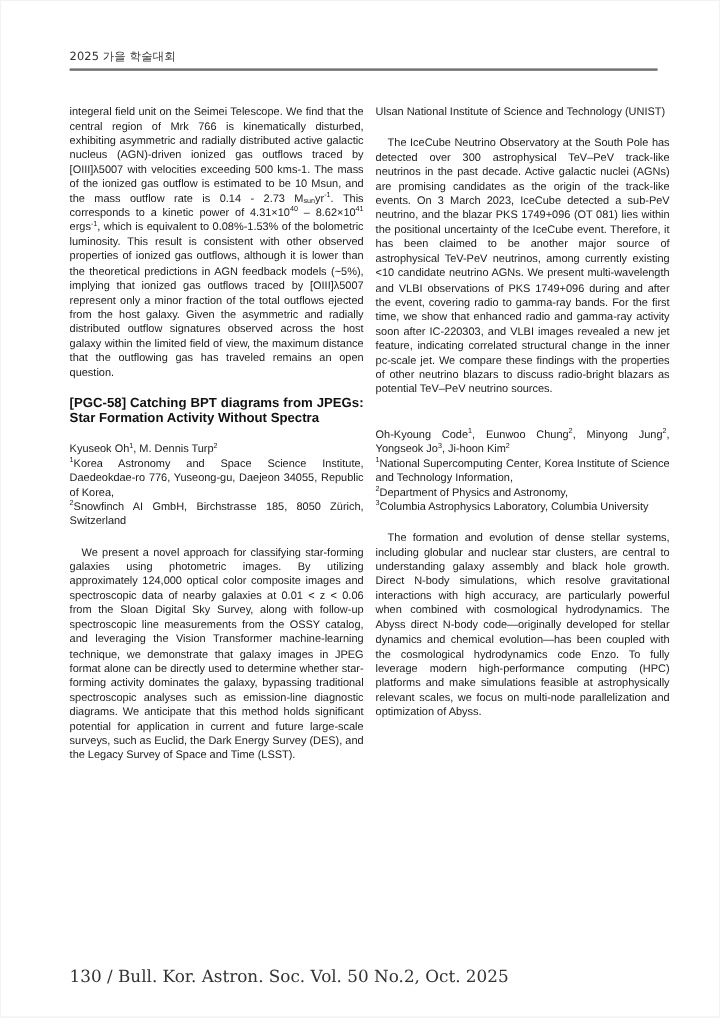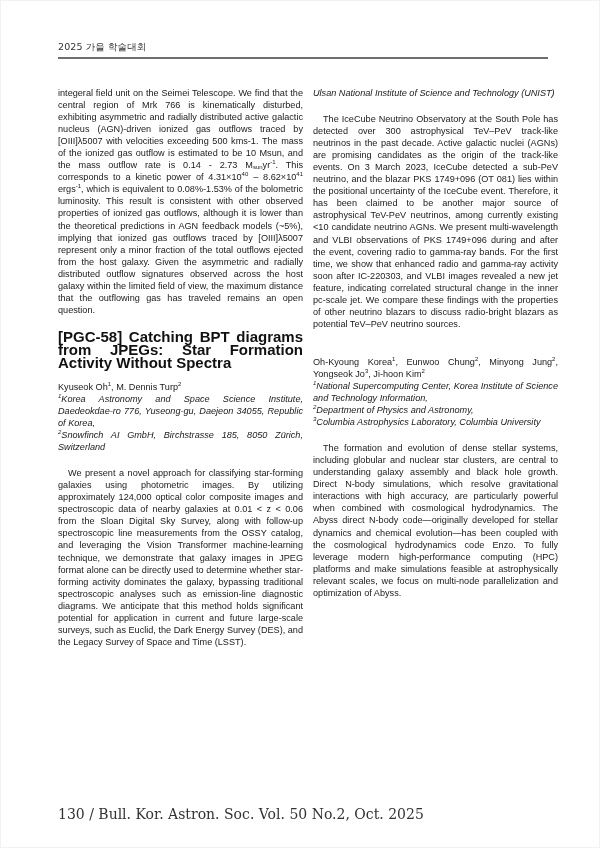--- a/index.html
+++ b/index.html
@@ -20,24 +20,24 @@
   .col {
     position: absolute; top: 86px; width: 245px;
     font-family: "Liberation Sans", sans-serif; font-size: 9.15px; line-height: 12.05px;
     color: #1a1a1a;
   }
   .col.left { left: 57px; }
   .col.right { left: 312px; }
   .col p { margin: 0; text-align: justify; }
   .para-indent { text-indent: 10px; }
   .title {
-    font-weight: bold; font-size: 15px; line-height: 13px; margin: 0; color: #111;
+    font-weight: bold; font-size: 11px; line-height: 13px; margin: 0; color: #111;
   }
   .authors { margin: 0; }
-  .affil { font-style: italic; margin: 0; }
+  .affil { margin: 0; }
   .gap-s { height: 12px; }
   .gap-m { height: 14px; }
   sup { font-size: 6px; line-height: 0; vertical-align: 4px; }
   sub { font-size: 6px; line-height: 0; vertical-align: -1px; }
   .footer {
     position: absolute; left: 57px; top: 805px;
     font-family: "DejaVu Serif", serif; font-size: 14px; color: #333;
   }
 </style>
 </head>
@@ -63,21 +63,21 @@
     <div class="gap-m"></div>
   </div>
 
   <div class="col right">
     <p class="affil">Ulsan National Institute of Science and Technology (UNIST)</p>
     <div class="gap-m"></div>
     <p class="para-indent">The IceCube Neutrino Observatory at the South Pole has detected over 300 astrophysical TeV–PeV track-like neutrinos in the past decade. Active galactic nuclei (AGNs) are promising candidates as the origin of the track-like events. On 3 March 2023, IceCube detected a sub-PeV neutrino, and the blazar PKS 1749+096 (OT 081) lies within the positional uncertainty of the IceCube event. Therefore, it has been claimed to be another major source of astrophysical TeV-PeV neutrinos, among currently existing &lt;10 candidate neutrino AGNs. We present multi-wavelength and VLBI observations of PKS 1749+096 during and after the event, covering radio to gamma-ray bands. For the first time, we show that enhanced radio and gamma-ray activity soon after IC-220303, and VLBI images revealed a new jet feature, indicating correlated structural change in the inner pc-scale jet. We compare these findings with the properties of other neutrino blazars to discuss radio-bright blazars as potential TeV–PeV neutrino sources.</p>
 
     <div class="gap-m"></div>
     <div class="gap-s"></div>
-    <p class="authors"><span>Oh-Kyoung Korea</span><sup>1</sup><span>, Eunwoo Chung</span><sup>2</sup><span>, Minyong Jung</span><sup>2</sup><span>, Yongseok Jo</span><sup>3</sup><span>, Ji-hoon Kim</span><sup>2</sup></p>
+    <p class="authors"><span>Oh-Kyoung Code</span><sup>1</sup><span>, Eunwoo Chung</span><sup>2</sup><span>, Minyong Jung</span><sup>2</sup><span>, Yongseok Jo</span><sup>3</sup><span>, Ji-hoon Kim</span><sup>2</sup></p>
     <p class="affil"><sup>1</sup><span>National Supercomputing Center, Korea Institute of Science and Technology Information,</span></p>
     <p class="affil"><sup>2</sup><span>Department of Physics and Astronomy,</span></p>
     <p class="affil"><sup>3</sup><span>Columbia Astrophysics Laboratory, Columbia University</span></p>
     <div class="gap-m"></div>
     <p class="para-indent">The formation and evolution of dense stellar systems, including globular and nuclear star clusters, are central to understanding galaxy assembly and black hole growth. Direct N-body simulations, which resolve gravitational interactions with high accuracy, are particularly powerful when combined with cosmological hydrodynamics. The Abyss direct N-body code—originally developed for stellar dynamics and chemical evolution—has been coupled with the cosmological hydrodynamics code Enzo. To fully leverage modern high-performance computing (HPC) platforms and make simulations feasible at astrophysically relevant scales, we focus on multi-node parallelization and optimization of Abyss.</p>
   </div>
 
   <div class="footer">130 / Bull. Kor. Astron. Soc. Vol. 50 No.2, Oct. 2025</div>
 </div>
 

